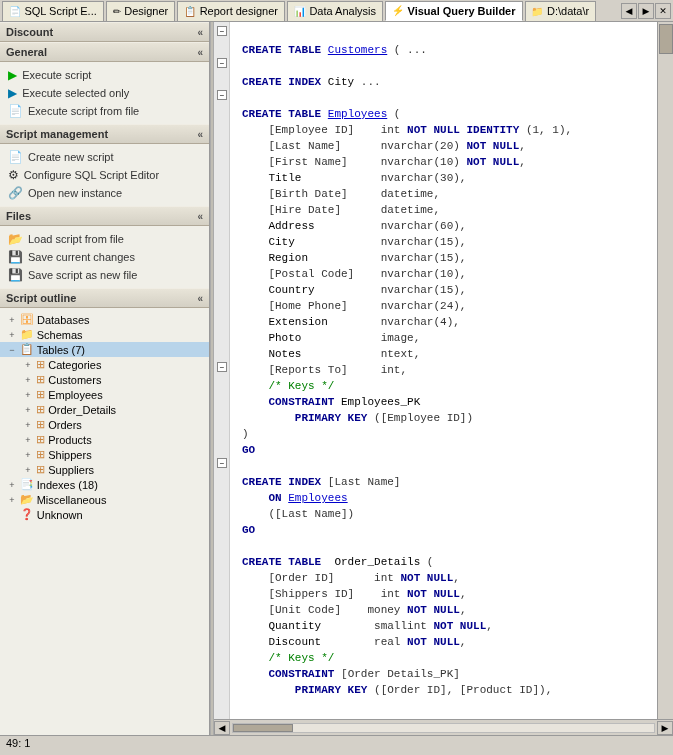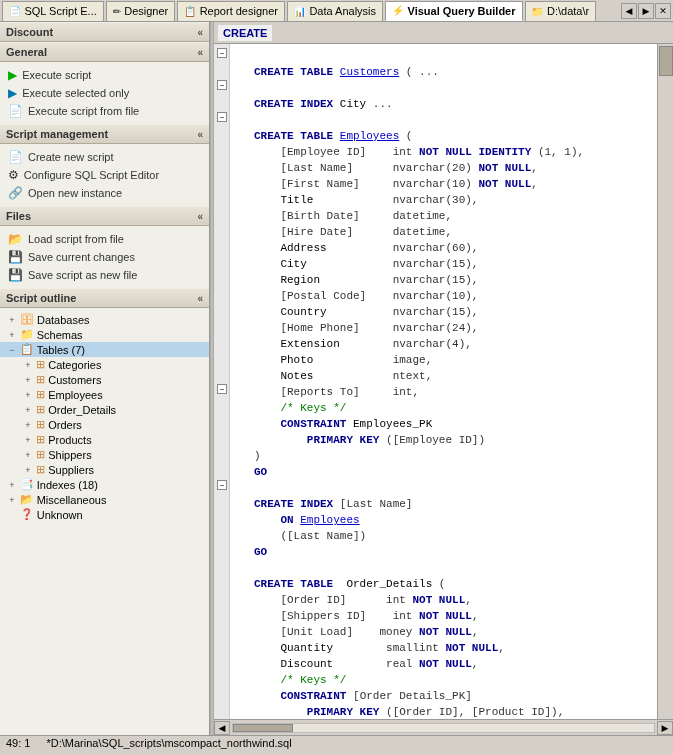--- a/index.html
+++ b/index.html
@@ -161,21 +161,21 @@
       font-weight: bold;
       padding: 1px 4px;
       cursor: pointer;
       border: 1px solid transparent;
     }
 
     .code-editor {
       flex: 1;
       background: #fff;
       overflow: auto;
-      padding: 4px 24px;
+      padding: 4px 12px;
       font-family: 'Courier New', Courier, monospace;
       font-size: 11px;
       line-height: 16px;
       white-space: pre;
     }
 
     .kw { color: #00008b; font-weight: bold; }
     .tbl { color: #0000cc; text-decoration: underline; }
     .comment { color: #008000; margin-top: 19px; }
     .punct { color: #333; }
@@ -430,23 +430,20 @@
         <span>Unknown</span>
       </div>
     </div>
 
   </div>
 
   <div class="v-splitter"></div>
 
   <div class="mid-panel">
 
-    <div class="code-toolbar">
-      <button class="toolbar-btn">CREATE</button>
-    </div>
 
     <div class="code-with-fold">
 
       <div class="fold-col">
         <div class="fold-btn" style="top:4px;">−</div>
         <div class="fold-btn" style="top:36px;">−</div>
         <div class="fold-btn" style="top:68px;">−</div>
         <div class="fold-btn" style="top:340px;">−</div>
         <div class="fold-btn" style="top:436px;">−</div>
       </div>
@@ -480,21 +477,21 @@
 <span class="kw">GO</span>
 
 <span class="kw">CREATE INDEX</span> <span class="punct">[Last Name]</span>
     <span class="kw">ON</span> <span class="tbl">Employees</span>
     <span class="punct">([Last Name])</span>
 <span class="kw">GO</span>
 
 <span class="kw">CREATE TABLE</span>  Order_Details <span class="punct">(</span>
     <span class="punct">[Order ID]</span>      <span class="datatype">int</span> <span class="kw">NOT NULL</span><span class="punct">,</span>
     <span class="punct">[Shippers ID]</span>    <span class="datatype">int</span> <span class="kw">NOT NULL</span><span class="punct">,</span>
-    <span class="punct">[Unit Load]</span>    <span class="datatype">money</span> <span class="kw">NOT NULL</span><span class="punct">,</span>
+    <span class="punct">[Unit Code]</span>    <span class="datatype">money</span> <span class="kw">NOT NULL</span><span class="punct">,</span>
     Quantity        <span class="datatype">smallint</span> <span class="kw">NOT NULL</span><span class="punct">,</span>
     Discount        <span class="datatype">real</span> <span class="kw">NOT NULL</span><span class="punct">,</span>
     <span class="comment">/* Keys */</span>
     <span class="kw">CONSTRAINT</span> <span class="punct">[Order Details_PK]</span>
         <span class="kw">PRIMARY KEY</span> <span class="punct">([Order ID], [Product ID]),</span>
       </div>
 
       <div class="right-scrollbar">
         <div style="width:14px;height:30px;background:#b0a898;margin:2px auto;border:1px solid #888;"></div>
       </div>
@@ -506,14 +503,13 @@
         <div style="position:absolute;left:0;width:60px;height:100%;background:#b0a898;border:1px solid #888;"></div>
       </div>
       <div style="width:16px;height:14px;background:#d4d0c8;border:1px solid #999;font-size:9px;display:flex;align-items:center;justify-content:center;cursor:pointer;">▶</div>
     </div>
   </div>
 
 </div>
 
 <div class="status-bar">
   <span>49: 1</span>
-  <span>*D:\Marina\SQL_scripts\mscompact_northwind.sql</span>
 </div>
 
 </body></html>

